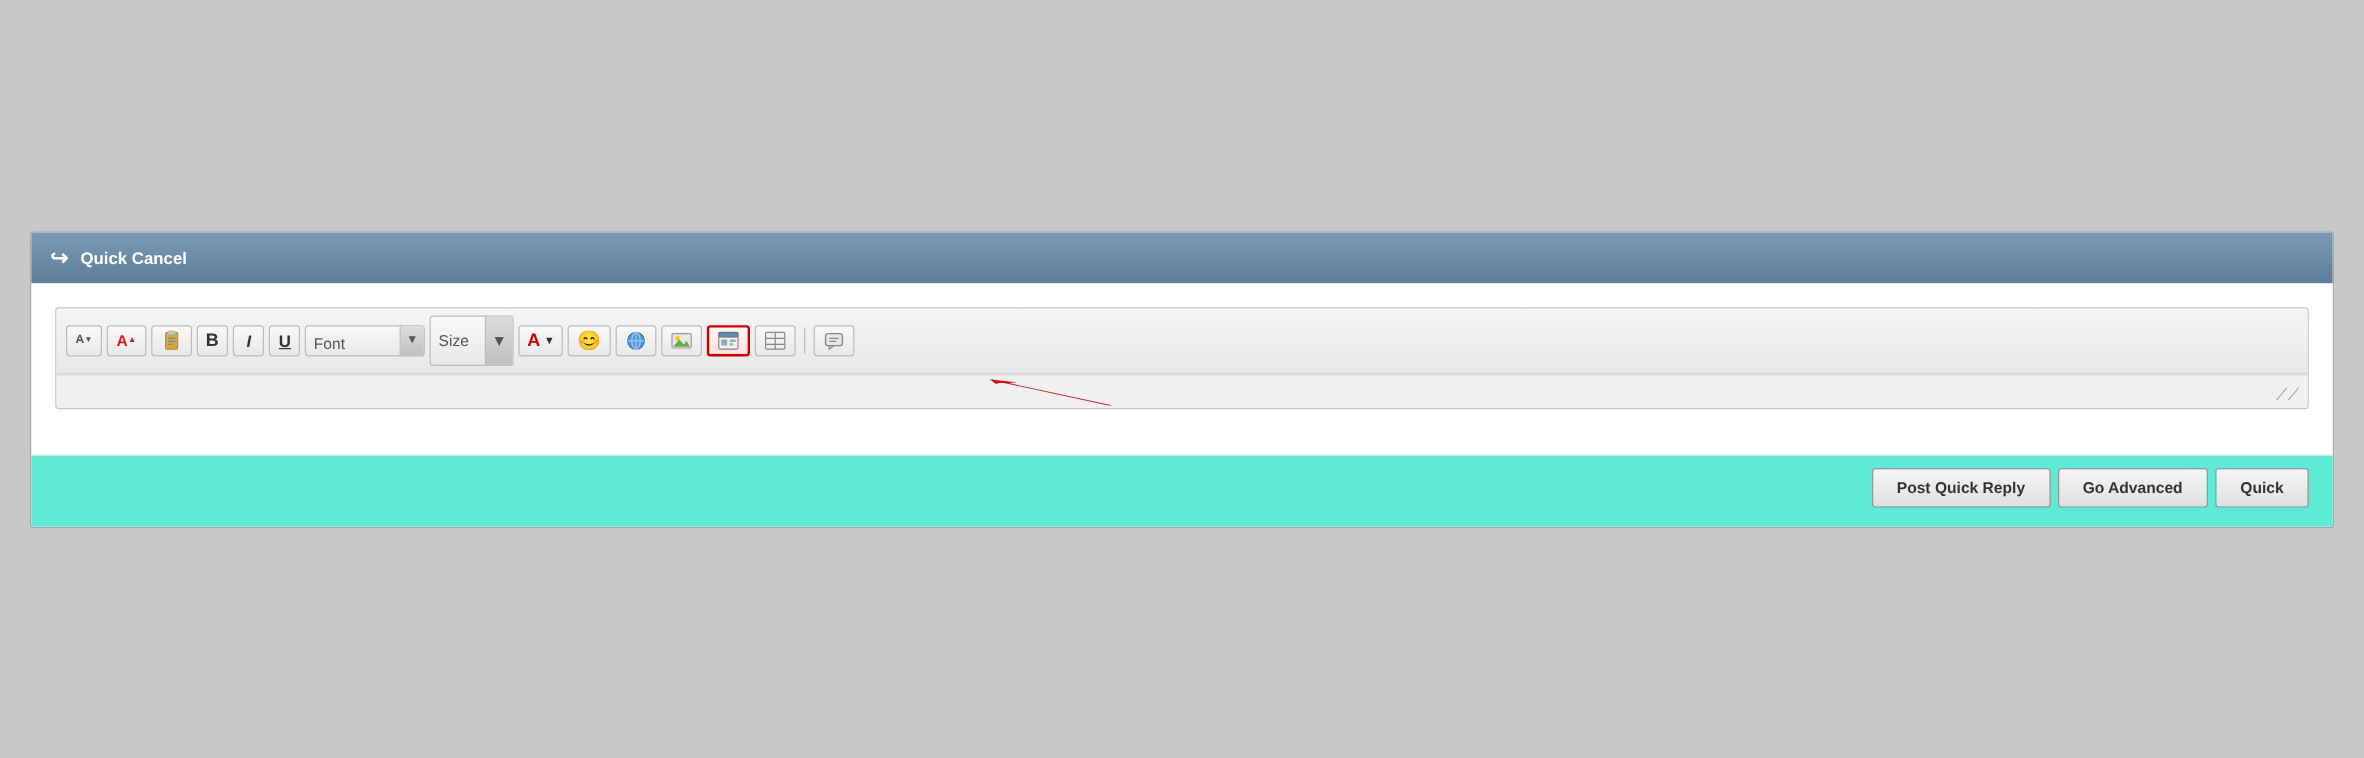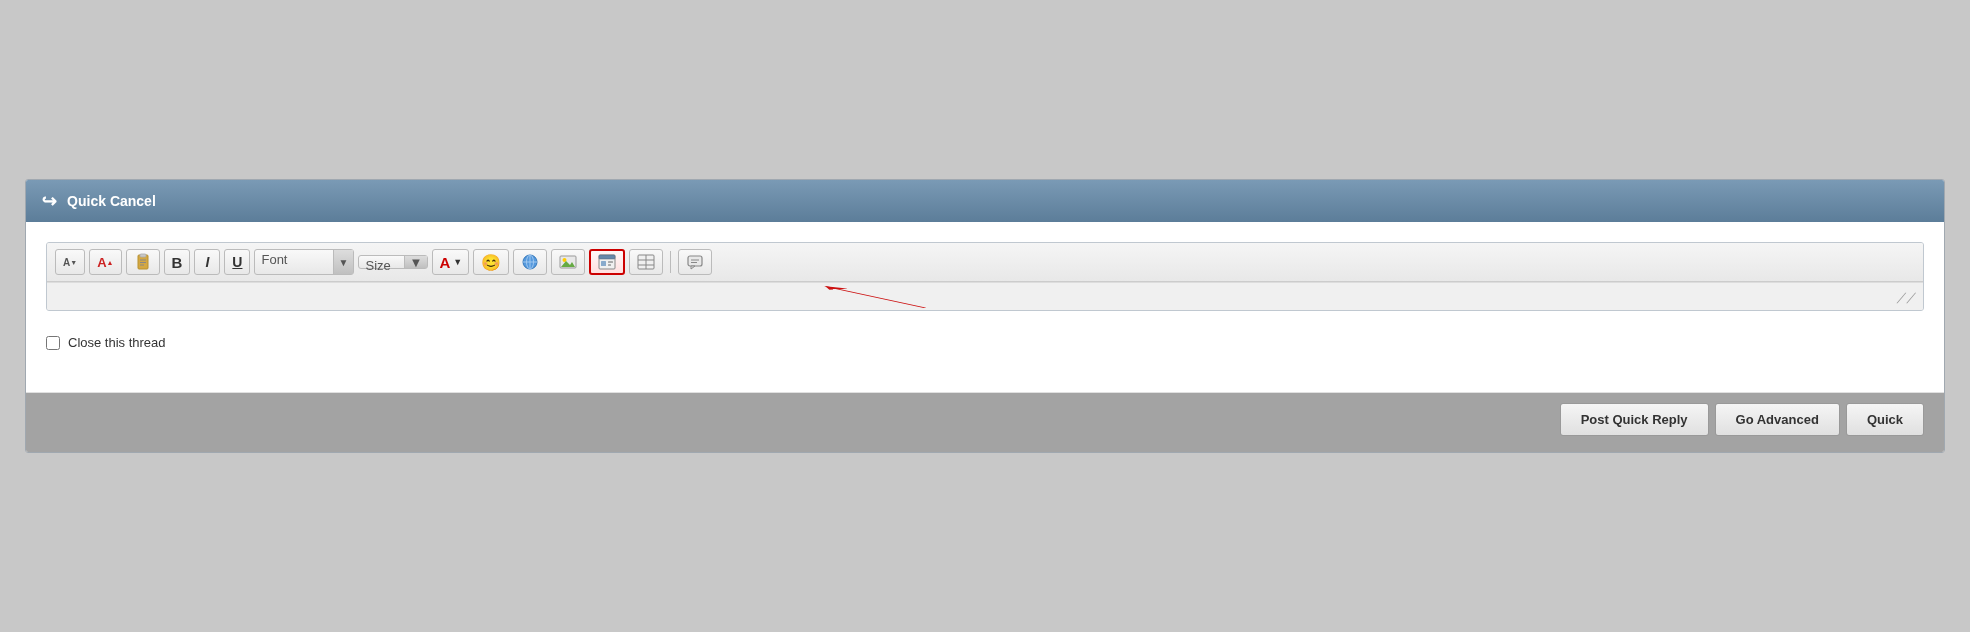--- a/index.html
+++ b/index.html
@@ -76,21 +76,21 @@
     }
     .font-select {
       background: linear-gradient(to bottom, #f9f9f9, #e8e8e8);
       border: 1px solid #bbb;
       border-radius: 3px;
       padding: 2px 6px;
       font-size: 13px;
       color: #555;
       height: 26px;
       display: flex;
-      align-items: flex-start;
+      align-items: flex-end;
       gap: 8px;
       cursor: pointer;
       min-width: 100px;
     }
     .font-select-arrow {
       background: linear-gradient(to bottom, #d8d8d8, #c0c0c0);
       border-left: 1px solid #bbb;
       padding: 2px 5px;
       margin-left: auto;
       height: 100%;
@@ -98,23 +98,23 @@
       align-items: center;
       font-size: 10px;
     }
     .size-select {
       background: linear-gradient(to bottom, #f9f9f9, #e8e8e8);
       border: 1px solid #bbb;
       border-radius: 3px;
       padding: 2px 6px;
       font-size: 13px;
       color: #555;
-      height: 14px;
-      display: flex;
-      align-items: flex-start;
+      height: 42px;
+      display: flex;
+      align-items: center;
       gap: 5px;
       cursor: pointer;
       min-width: 70px;
     }
     .color-btn {
       position: relative;
     }
     .color-btn .letter {
       font-weight: bold;
       font-size: 14px;
@@ -163,21 +163,21 @@
     }
     .close-thread input[type="checkbox"] {
       width: 14px;
       height: 14px;
     }
     .action-bar {
       padding: 10px 20px 16px 20px;
       display: flex;
       justify-content: flex-end;
       gap: 6px;
-      background: #a3a3a3;
+      background: #5eead4;
       border-top: 1px solid #e0e0e0;
       margin-top: 28px;
     }
     .action-btn {
       padding: 8px 20px;
       border: 1px solid #999;
       border-radius: 3px;
       cursor: pointer;
       font-size: 13px;
       font-weight: bold;
@@ -313,23 +313,19 @@
         </svg>
 
         
         <div class="bottom-bar">
           <span class="resize-handle" style="float:right; margin-right:4px; margin-top:6px; color:#999;">⟋⟋</span>
         </div>
       </div>
     </div>
   </div>
 
-  <div class="close-thread">
-    <input type="checkbox" id="closeThread" style="">
-    <label for="closeThread">Close this thread</label>
-  </div>
 
   <div class="action-bar">
     <button class="action-btn">Post Quick Reply</button>
     <button class="action-btn">Go Advanced</button>
     <button class="action-btn">Quick</button>
   </div>
 </div>
 
 </body></html>

